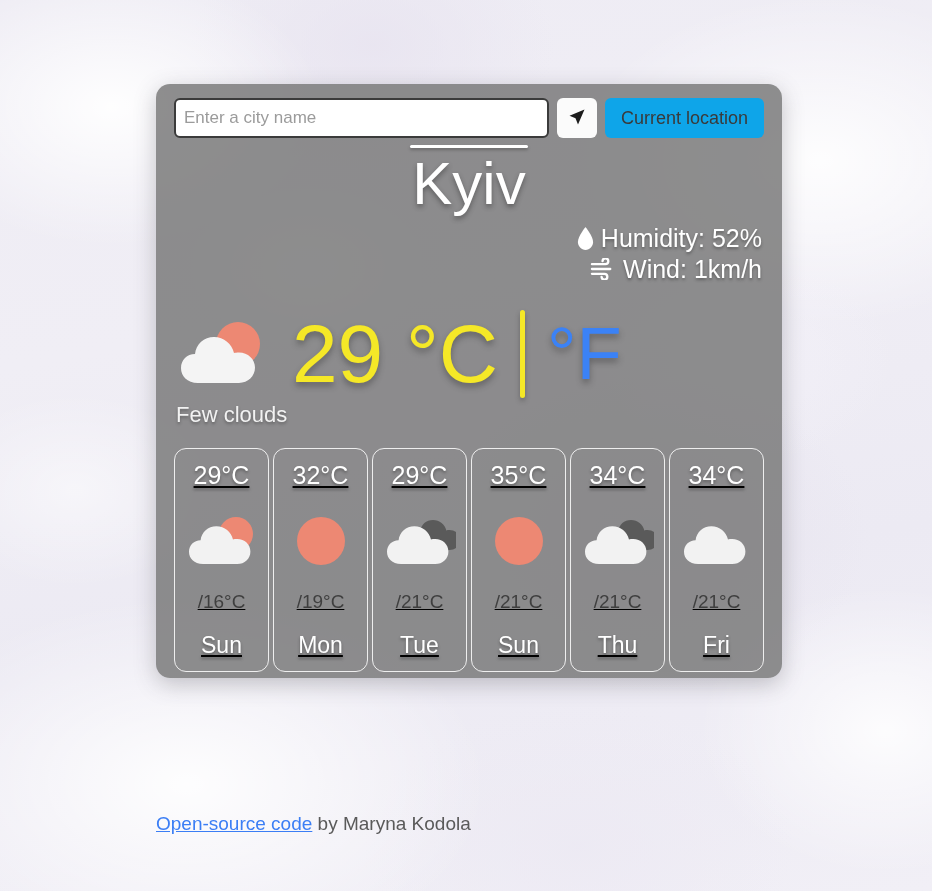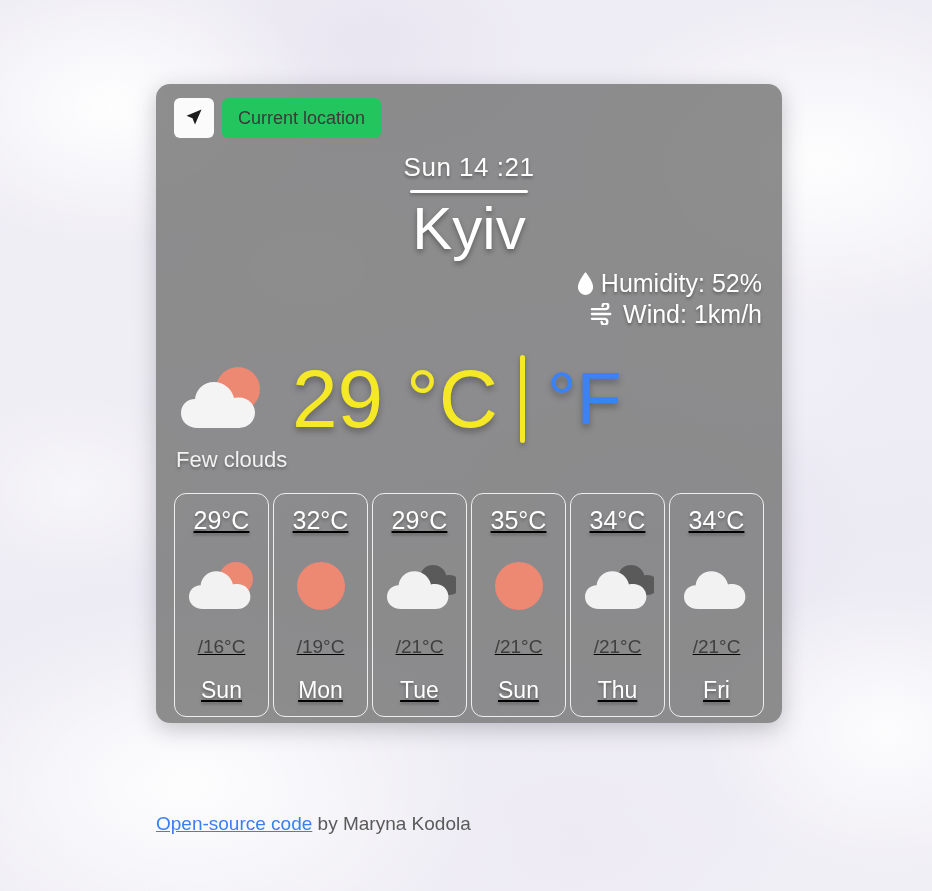--- a/index.html
+++ b/index.html
@@ -81,21 +81,21 @@
     border: none;
     border-radius: 6px;
     display: flex;
     align-items: center;
     justify-content: center;
     cursor: pointer;
     padding: 0;
   }
   .current-loc-btn {
     flex: 0 0 auto;
-    background: #22c55e;
+    background: #0ea5e9;
     border: none;
     border-radius: 6px;
     padding: 0 16px;
     font-family: "Liberation Sans", sans-serif;
     font-size: 18px;
     color: #3a3a3a;
     cursor: pointer;
     white-space: nowrap;
   }
 
@@ -243,31 +243,31 @@
   }
 </style>
 </head>
 <body>
 
 <div id="bg"></div>
 
 <div id="app">
 
   <div class="search-row">
+    <input class="city-input" type="text" placeholder="Enter a city name" style="">
     <button class="geo-btn">
       <span>
         <svg width="20" height="20" viewBox="0 0 24 24" aria-hidden="true">
           <path d="M21 3 L3 10.5 L10.2 13.4 L13.2 21 Z" fill="#1c1c1c"></path>
         </svg>
       </span>
     </button>
     <button class="current-loc-btn">Current location</button>
   </div>
 
-  <div class="datetime">Sun 14 :21</div>
   <div class="date-rule"></div>
 
   <div class="city">Kyiv</div>
 
   <div class="conditions">
     <div class="cond-line">
       <span class="cond-icon">
         <svg width="19" height="25" viewBox="0 0 20 26" aria-hidden="true">
           <path d="M10 1 C10 1 2 11 2 16.8 C2 21.3 5.6 25 10 25 C14.4 25 18 21.3 18 16.8 C18 11 10 1 10 1 Z" fill="#ffffff"></path>
         </svg>

